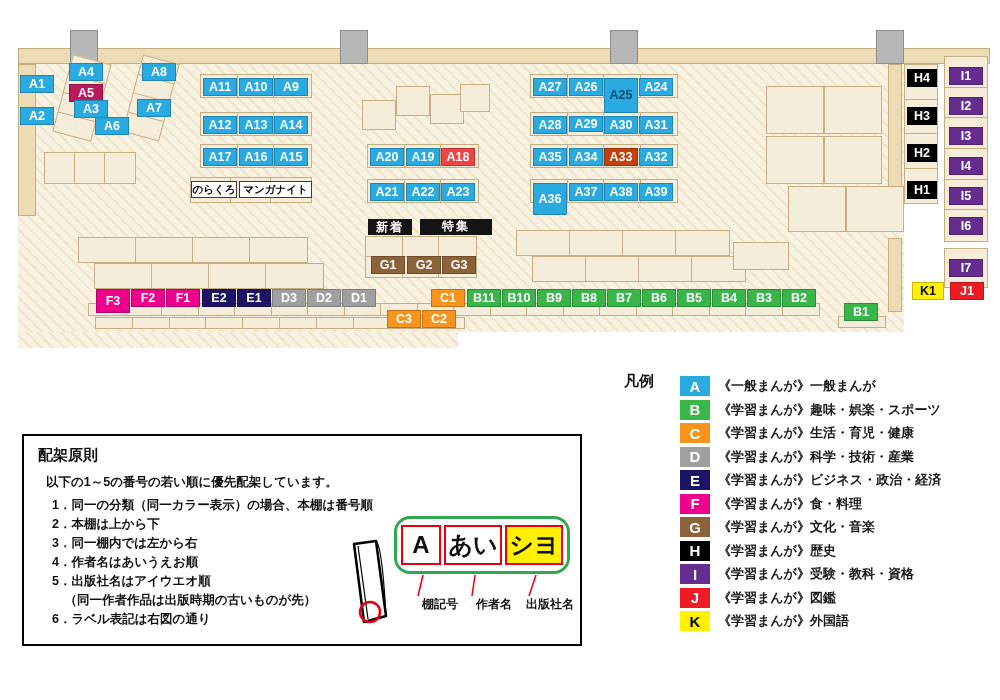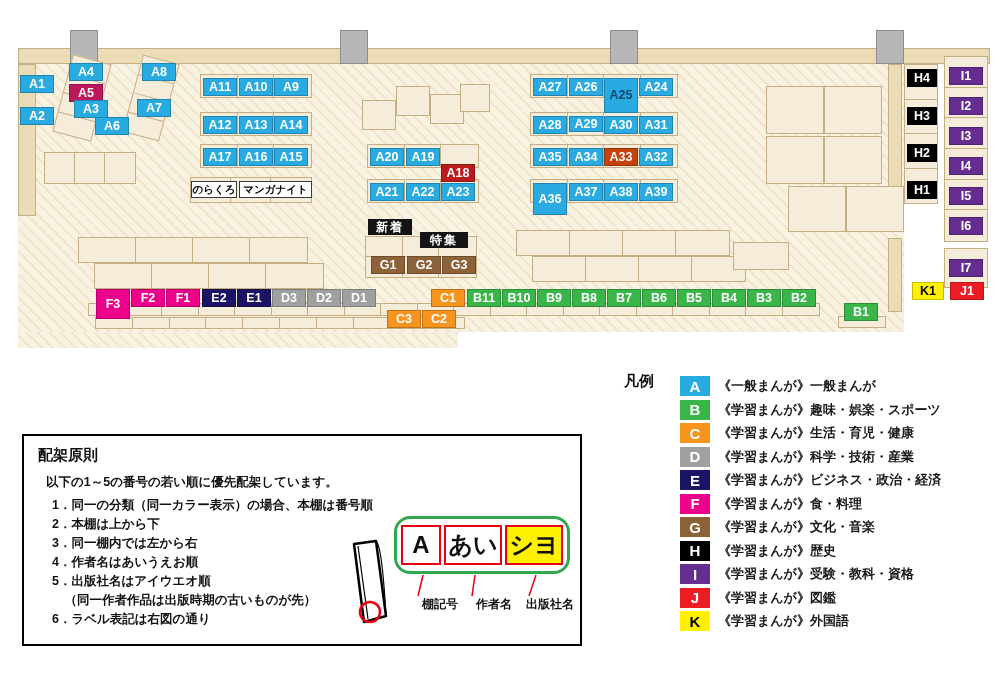--- a/index.html
+++ b/index.html
@@ -260,46 +260,46 @@
       <div class="chip cat" style="left: 203px; top: 116px; width: 34px; height: 18px; background: rgb(41, 171, 226); color: rgb(255, 255, 255);">A12</div>
       <div class="chip cat" style="left: 239px; top: 116px; width: 34px; height: 18px; background: rgb(41, 171, 226); color: rgb(255, 255, 255);">A13</div>
       <div class="chip cat" style="left: 274px; top: 116px; width: 34px; height: 18px; background: rgb(41, 171, 226); color: rgb(255, 255, 255);">A14</div>
       <div class="chip cat" style="left: 203px; top: 148px; width: 34px; height: 18px; background: rgb(41, 171, 226); color: rgb(255, 255, 255);">A17</div>
       <div class="chip cat" style="left: 239px; top: 148px; width: 34px; height: 18px; background: rgb(41, 171, 226); color: rgb(255, 255, 255);">A16</div>
       <div class="chip cat" style="left: 274px; top: 148px; width: 34px; height: 18px; background: rgb(41, 171, 226); color: rgb(255, 255, 255);">A15</div>
       <div class="chip white" style="left: 191px; top: 181px; width: 46px; height: 17px;">のらくろ</div>
       <div class="chip white" style="left: 239px; top: 181px; width: 73px; height: 17px;">マンガナイト</div>
       <div class="chip cat" style="left: 370px; top: 148px; width: 34px; height: 18px; background: rgb(41, 171, 226); color: rgb(255, 255, 255);">A20</div>
       <div class="chip cat" style="left: 406px; top: 148px; width: 34px; height: 18px; background: rgb(41, 171, 226); color: rgb(255, 255, 255);">A19</div>
-      <div class="chip cat" style="left: 441px; top: 148px; width: 34px; height: 18px; background: #b91c1c; color: rgb(255, 255, 255); margin-top: 16px;">A18</div>
+      <div class="chip cat" style="left: 441px; top: 148px; width: 34px; height: 18px; background: #ef4444; color: rgb(255, 255, 255);">A18</div>
       <div class="chip cat" style="left: 370px; top: 183px; width: 34px; height: 18px; background: rgb(41, 171, 226); color: rgb(255, 255, 255);">A21</div>
       <div class="chip cat" style="left: 406px; top: 183px; width: 34px; height: 18px; background: rgb(41, 171, 226); color: rgb(255, 255, 255);">A22</div>
       <div class="chip cat" style="left: 441px; top: 183px; width: 34px; height: 18px; background: rgb(41, 171, 226); color: rgb(255, 255, 255);">A23</div>
       <div class="chip cat" style="left: 533px; top: 78px; width: 34px; height: 18px; background: rgb(41, 171, 226); color: rgb(255, 255, 255);">A27</div>
       <div class="chip cat" style="left: 569px; top: 78px; width: 34px; height: 18px; background: rgb(41, 171, 226); color: rgb(255, 255, 255);">A26</div>
       <div class="chip cat" style="left: 604px; top: 78px; width: 34px; height: 35px; background: rgb(41, 171, 226); color: #0c4a6e;">A25</div>
       <div class="chip cat" style="left: 639px; top: 78px; width: 34px; height: 18px; background: rgb(41, 171, 226); color: rgb(255, 255, 255);">A24</div>
       <div class="chip cat" style="left: 533px; top: 116px; width: 34px; height: 18px; background: rgb(41, 171, 226); color: rgb(255, 255, 255);">A28</div>
       <div class="chip cat" style="left: 569px; top: 116px; width: 34px; height: 16px; background: rgb(41, 171, 226); color: rgb(255, 255, 255);">A29</div>
       <div class="chip cat" style="left: 604px; top: 116px; width: 34px; height: 18px; background: rgb(41, 171, 226); color: rgb(255, 255, 255);">A30</div>
       <div class="chip cat" style="left: 639px; top: 116px; width: 34px; height: 18px; background: rgb(41, 171, 226); color: rgb(255, 255, 255);">A31</div>
       <div class="chip cat" style="left: 533px; top: 148px; width: 34px; height: 18px; background: rgb(41, 171, 226); color: rgb(255, 255, 255);">A35</div>
       <div class="chip cat" style="left: 569px; top: 148px; width: 34px; height: 18px; background: rgb(41, 171, 226); color: rgb(255, 255, 255);">A34</div>
       <div class="chip cat" style="left: 604px; top: 148px; width: 34px; height: 18px; background: #c2410c; color: rgb(255, 255, 255);">A33</div>
       <div class="chip cat" style="left: 639px; top: 148px; width: 34px; height: 18px; background: rgb(41, 171, 226); color: rgb(255, 255, 255);">A32</div>
       <div class="chip cat" style="left: 533px; top: 183px; width: 34px; height: 32px; background: rgb(41, 171, 226); color: rgb(255, 255, 255);">A36</div>
       <div class="chip cat" style="left: 569px; top: 183px; width: 34px; height: 18px; background: rgb(41, 171, 226); color: rgb(255, 255, 255);">A37</div>
       <div class="chip cat" style="left: 604px; top: 183px; width: 34px; height: 18px; background: rgb(41, 171, 226); color: rgb(255, 255, 255);">A38</div>
       <div class="chip cat" style="left: 639px; top: 183px; width: 34px; height: 18px; background: rgb(41, 171, 226); color: rgb(255, 255, 255);">A39</div>
       <div class="chip black" style="left: 368px; top: 219px; width: 44px; height: 16px;">新着</div>
-      <div class="chip black" style="left: 420px; top: 232px; width: 48px; height: 16px;">特集</div>
+      <div class="chip black" style="left: 420px; top: 219px; width: 72px; height: 16px; font-family: Liberation Mono, monospace;">特集</div>
       <div class="chip cat" style="left: 371px; top: 256px; width: 34px; height: 18px; background: rgb(140, 98, 57); color: rgb(255, 255, 255);">G1</div>
       <div class="chip cat" style="left: 407px; top: 256px; width: 34px; height: 18px; background: rgb(140, 98, 57); color: rgb(255, 255, 255);">G2</div>
       <div class="chip cat" style="left: 442px; top: 256px; width: 34px; height: 18px; background: rgb(140, 98, 57); color: rgb(255, 255, 255);">G3</div>
-      <div class="chip cat" style="left: 96px; top: 289px; width: 34px; height: 30px; background: rgb(236, 0, 140); color: rgb(255, 255, 255); text-align: right;">F3</div>
+      <div class="chip cat" style="left: 96px; top: 289px; width: 34px; height: 24px; background: rgb(236, 0, 140); color: rgb(255, 255, 255); text-align: right;">F3</div>
       <div class="chip cat" style="left: 131px; top: 289px; width: 34px; height: 18px; background: rgb(236, 0, 140); color: rgb(255, 255, 255);">F2</div>
       <div class="chip cat" style="left: 166px; top: 289px; width: 34px; height: 18px; background: rgb(236, 0, 140); color: rgb(255, 255, 255);">F1</div>
       <div class="chip cat" style="left: 202px; top: 289px; width: 34px; height: 18px; background: rgb(27, 20, 100); color: rgb(255, 255, 255);">E2</div>
       <div class="chip cat" style="left: 237px; top: 289px; width: 34px; height: 18px; background: rgb(27, 20, 100); color: rgb(255, 255, 255);">E1</div>
       <div class="chip cat" style="left: 272px; top: 289px; width: 34px; height: 18px; background: rgb(159, 160, 160); color: rgb(255, 255, 255);">D3</div>
       <div class="chip cat" style="left: 307px; top: 289px; width: 34px; height: 18px; background: rgb(159, 160, 160); color: rgb(255, 255, 255);">D2</div>
       <div class="chip cat" style="left: 342px; top: 289px; width: 34px; height: 18px; background: rgb(159, 160, 160); color: rgb(255, 255, 255);">D1</div>
       <div class="chip cat" style="left: 431px; top: 289px; width: 34px; height: 18px; background: rgb(247, 148, 29); color: rgb(255, 255, 255);">C1</div>
       <div class="chip cat" style="left: 467px; top: 289px; width: 34px; height: 18px; background: rgb(57, 181, 74); color: rgb(255, 255, 255);">B11</div>
       <div class="chip cat" style="left: 502px; top: 289px; width: 34px; height: 18px; background: rgb(57, 181, 74); color: rgb(255, 255, 255);">B10</div>

